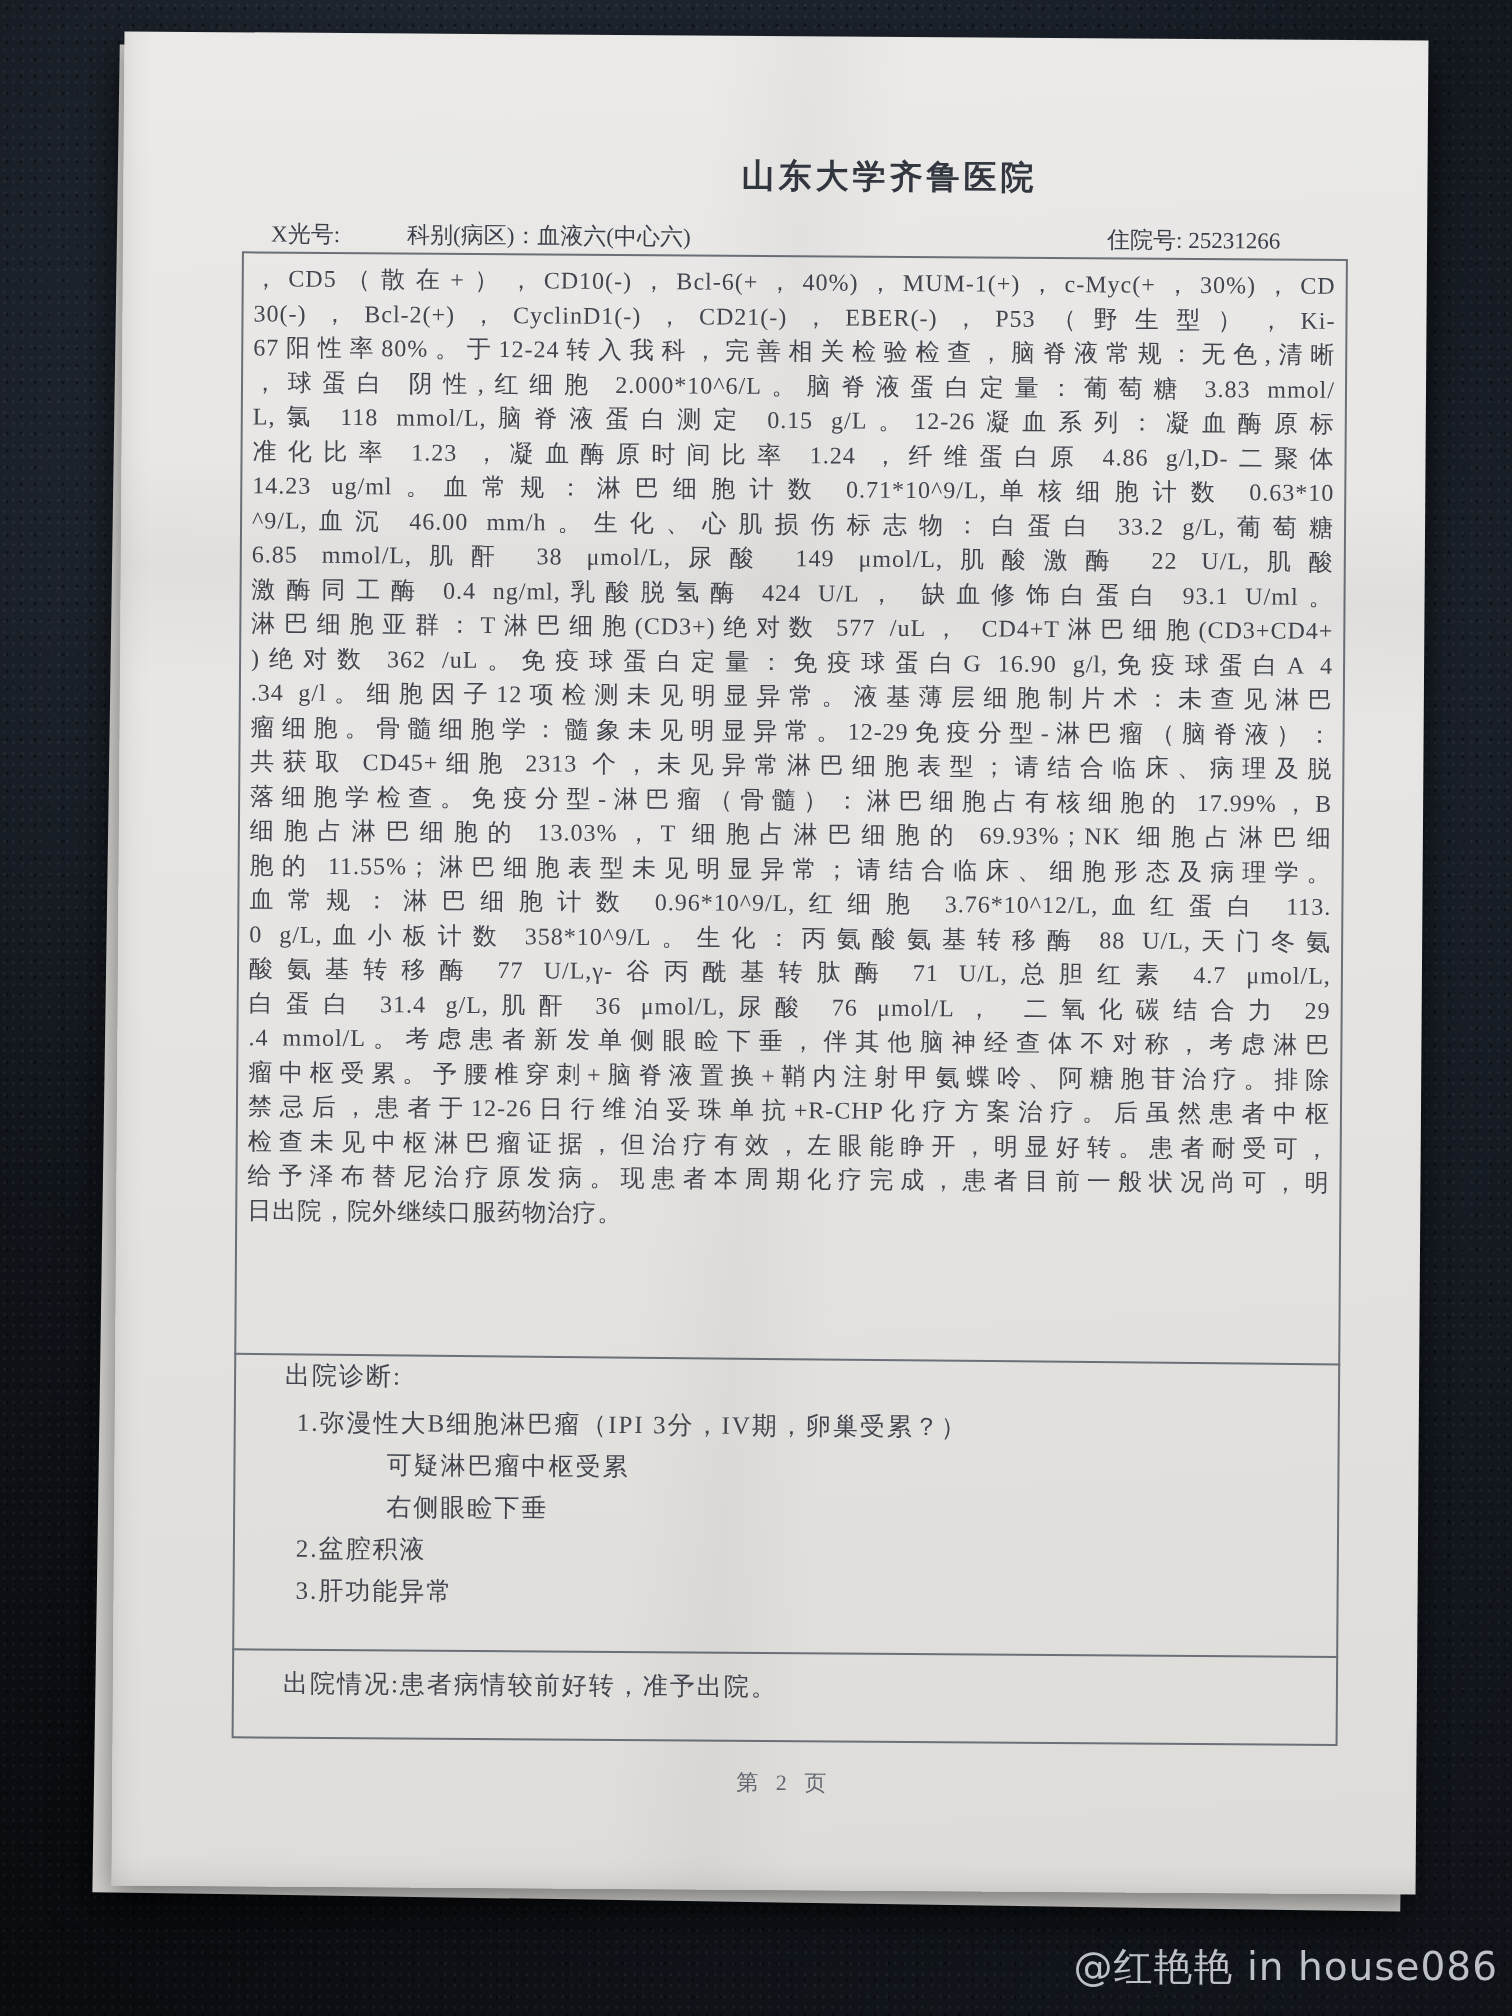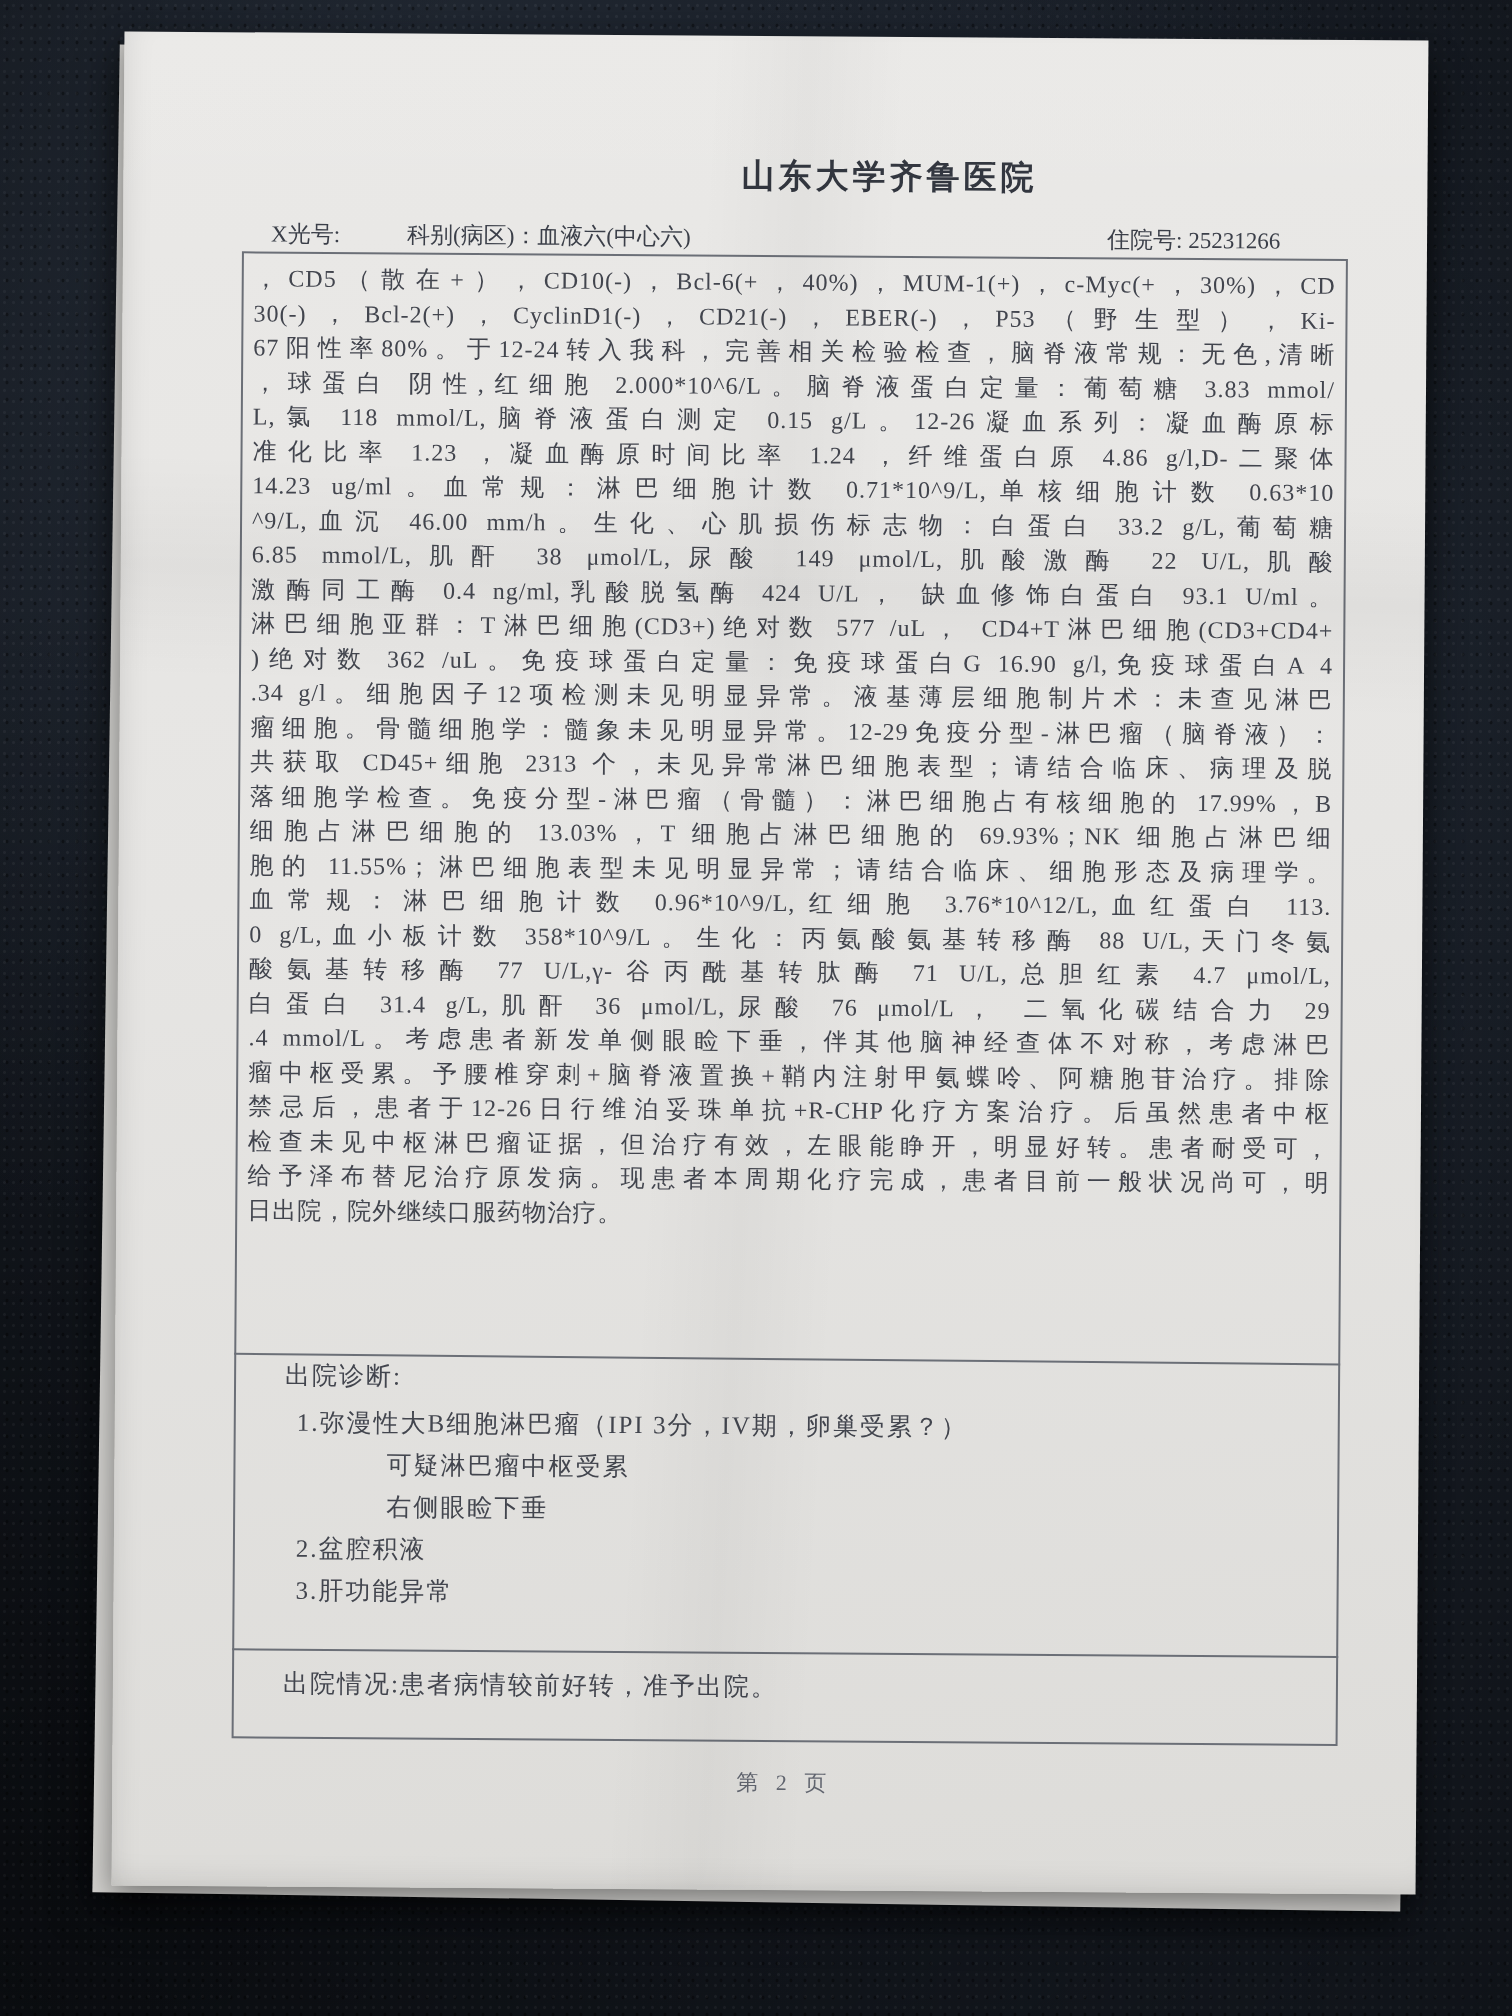--- a/index.html
+++ b/index.html
@@ -141,13 +141,14 @@
       <div class="diag-item indent">可疑淋巴瘤中枢受累</div>
       <div class="diag-item indent">右侧眼睑下垂</div>
       <div class="diag-item">2.盆腔积液</div>
       <div class="diag-item">3.肝功能异常</div>
     </div>
 
     <div class="status">出院情况:患者病情较前好转，准予出院。</div>
     <div class="pagefoot">第 2 页</div>
   </div>
 
+  <div class="watermark">@红艳艳 in house086</div>
 </div>
 
 </body></html>

